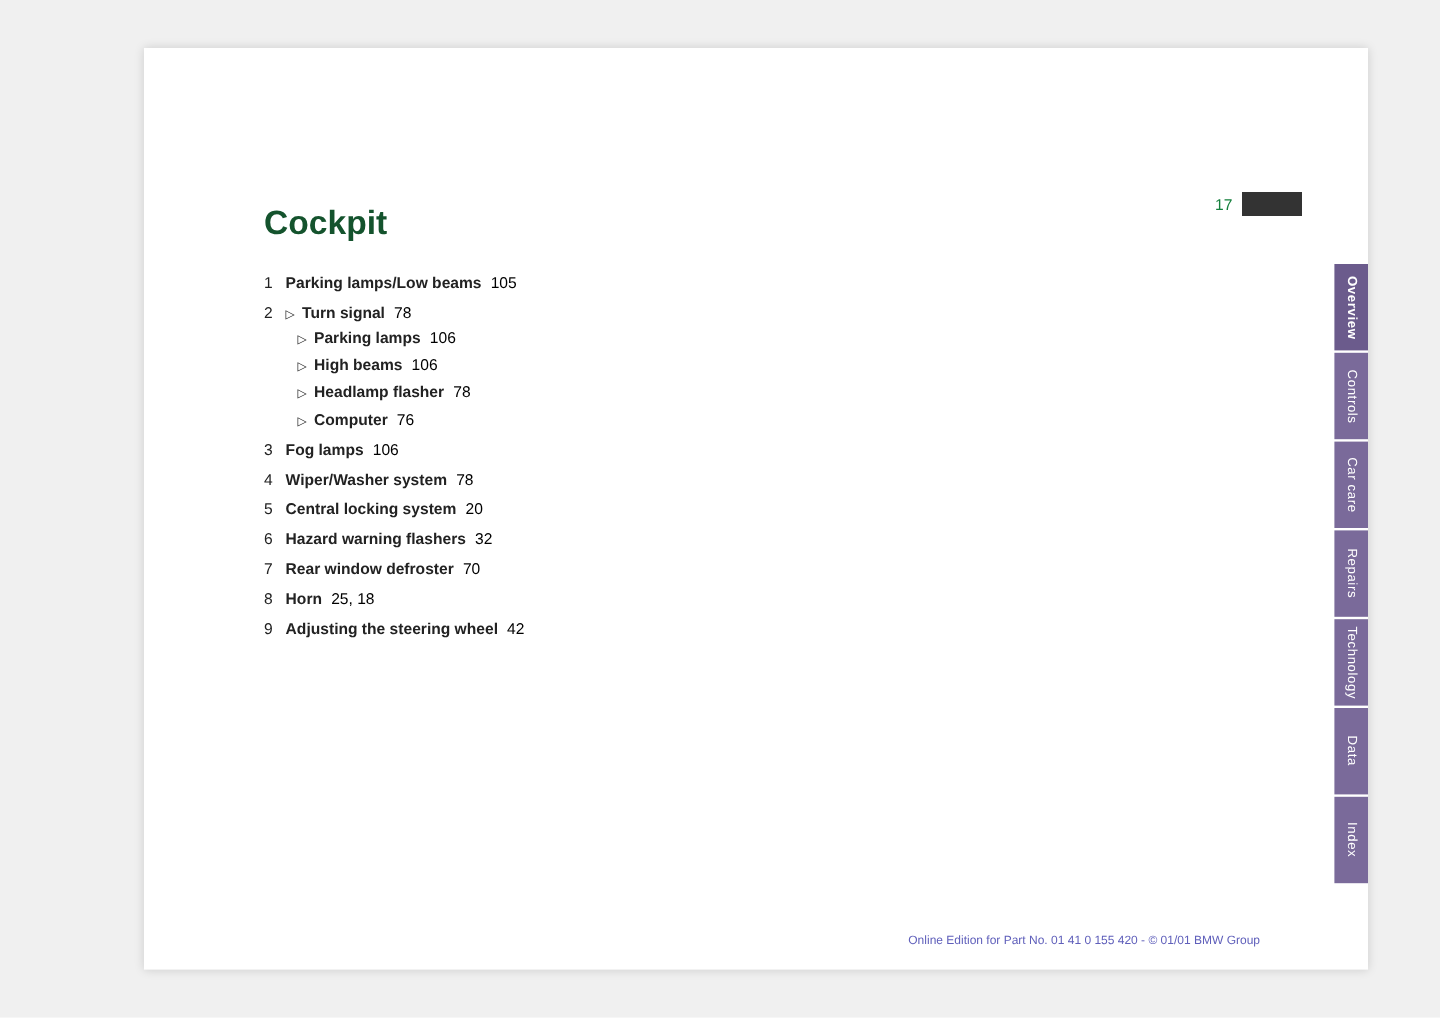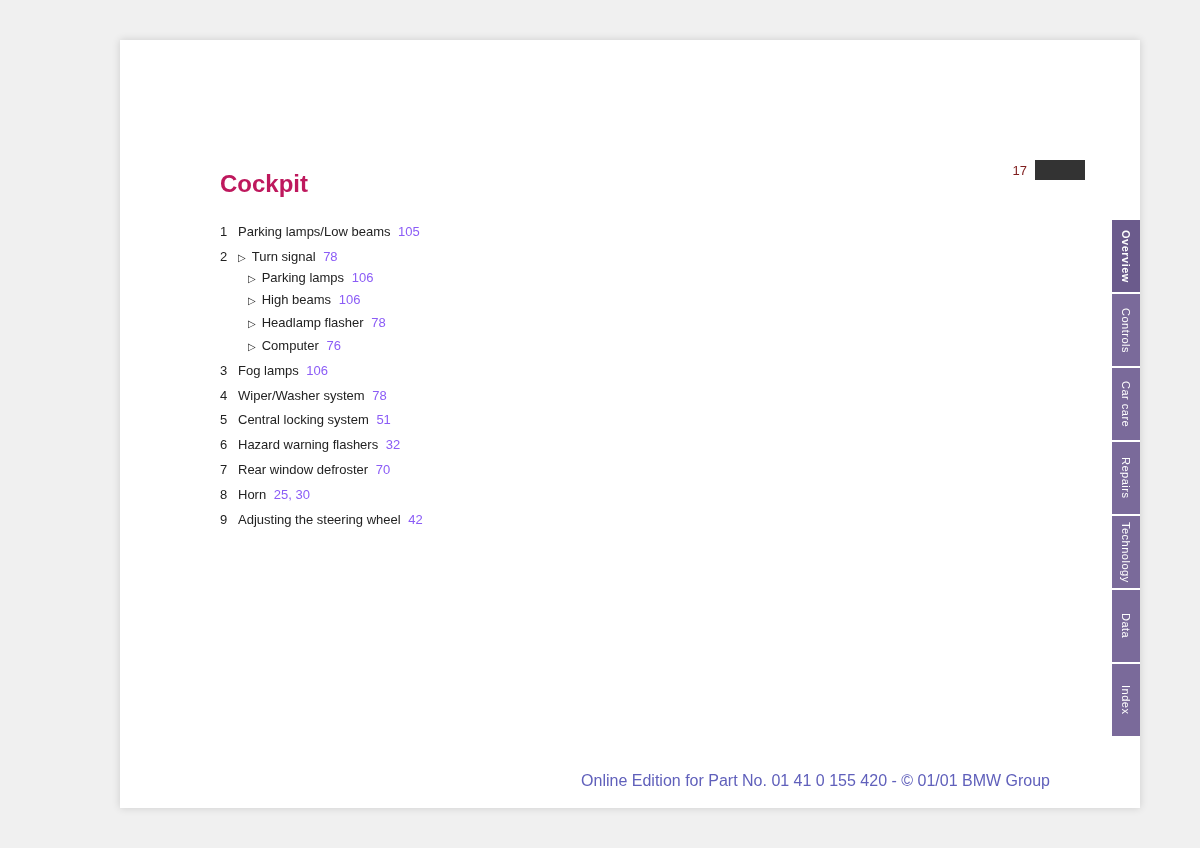--- a/index.html
+++ b/index.html
@@ -41,41 +41,41 @@
       position: absolute;
       top: 120px;
       right: 55px;
       display: flex;
       align-items: center;
       gap: 8px;
     }
 
     .page-number {
       font-size: 13px;
-      color: #7f1d1d;
+      color: #15803d;
     }
 
     .page-header-bar {
       width: 50px;
       height: 20px;
       background: #333;
     }
 
     
     .content {
       position: absolute;
       top: 130px;
       left: 100px;
       width: 700px;
     }
 
     .chapter-title {
-      font-size: 24px;
+      font-size: 28px;
       font-weight: bold;
-      color: #be185d;
+      color: #14532d;
       margin-bottom: 24px;
     }
 
     .toc-list {
       list-style: none;
       padding: 0;
       margin: 0;
     }
 
     .toc-list li {
@@ -89,24 +89,25 @@
       gap: 4px;
     }
 
     .item-number {
       color: #222;
       min-width: 14px;
     }
 
     .item-text {
       color: #222;
+      font-weight: bold;
     }
 
     .item-link {
-      color: #8b5cf6;
+      color: #000000;
       text-decoration: none;
     }
 
     .sub-items {
       list-style: none;
       padding-left: 28px;
       margin: 0;
     }
 
     .sub-items li {
@@ -177,21 +178,21 @@
 
     .tab-index {
       background: #7a6a9a;
     }
 
     
     .footer {
       position: absolute;
       bottom: 18px;
       right: 90px;
-      font-size: 16px;
+      font-size: 10px;
       color: #6060bb;
     }
   </style>
 </head>
 <body>
 
 <div class="page-container">
   <div class="page-inner">
 
     <div class="page-header">
@@ -264,21 +265,21 @@
             <span class="item-number">4</span>
             <span class="item-text">Wiper/Washer system&nbsp;</span>
             <a class="item-link" href="#">78</a>
           </div>
         </li>
 
         <li>
           <div class="toc-item">
             <span class="item-number">5</span>
             <span class="item-text">Central locking system&nbsp;</span>
-            <a class="item-link" href="#">51</a>
+            <a class="item-link" href="#">20</a>
           </div>
         </li>
 
         <li>
           <div class="toc-item">
             <span class="item-number">6</span>
             <span class="item-text">Hazard warning flashers&nbsp;</span>
             <a class="item-link" href="#">32</a>
           </div>
         </li>
@@ -288,21 +289,21 @@
             <span class="item-number">7</span>
             <span class="item-text">Rear window defroster&nbsp;</span>
             <a class="item-link" href="#">70</a>
           </div>
         </li>
 
         <li>
           <div class="toc-item">
             <span class="item-number">8</span>
             <span class="item-text">Horn&nbsp;</span>
-            <a class="item-link" href="#">25, 30</a>
+            <a class="item-link" href="#">25, 18</a>
           </div>
         </li>
 
         <li>
           <div class="toc-item">
             <span class="item-number">9</span>
             <span class="item-text">Adjusting the steering wheel&nbsp;</span>
             <a class="item-link" href="#">42</a>
           </div>
         </li>

